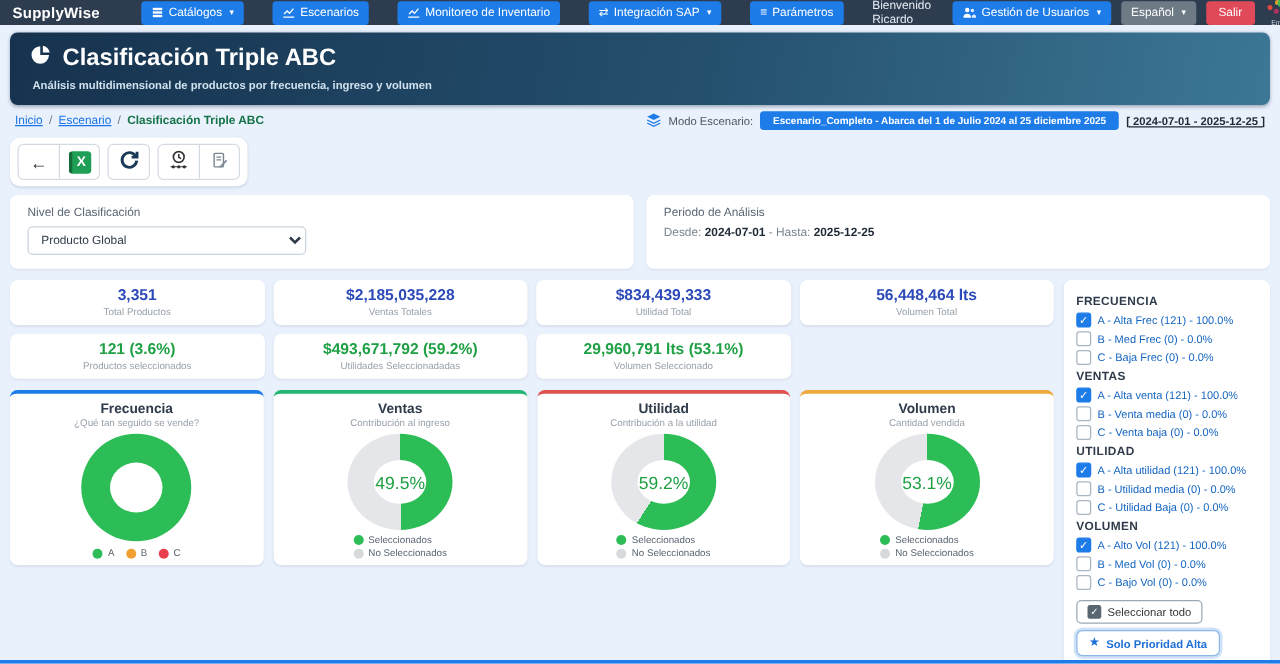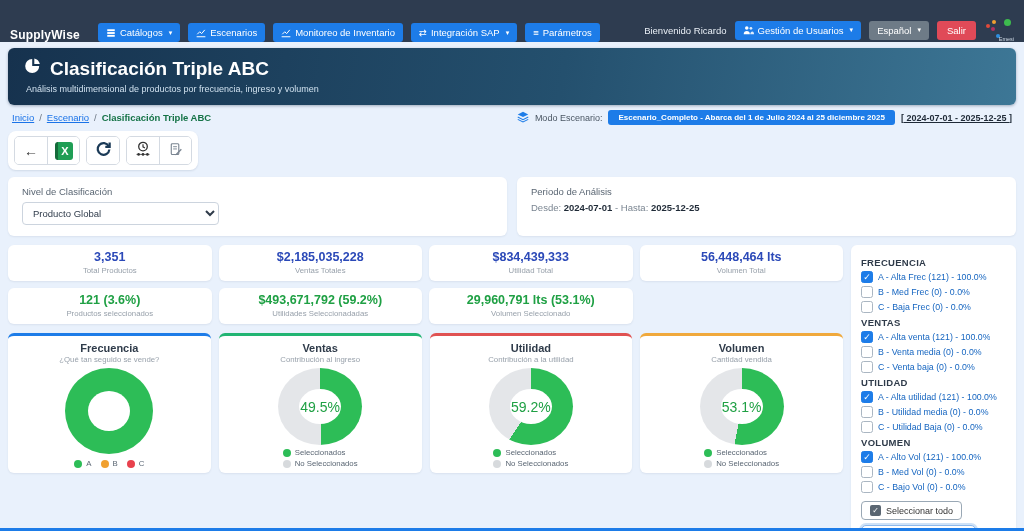--- a/index.html
+++ b/index.html
@@ -2,21 +2,21 @@
 <html><head>
 <meta charset="utf-8">
 <style>
   * { box-sizing: border-box; margin: 0; padding: 0; }
   html,body { width:1024px; height:531px; overflow:hidden; }
   body {
     font-family: "Liberation Sans", "DejaVu Sans", sans-serif;
     background:#e9f1fc; position:relative; font-size:10px; color:#333;
   }
   
-  .navbar { height:42px; background:#2e3c50; display:flex; align-items:flex-end; padding:0 10px; gap:8px; }
+  .navbar { height:20px; background:#2e3c50; display:flex; align-items:center; padding:0 10px; gap:23px; }
   .brand { color:#fff; font-weight:bold; font-size:12px; margin-right:10px; letter-spacing:.2px; }
   .navbtn { display:inline-flex; align-items:center; gap:4px; background:#1d7ce8; color:#fff;
             border:none; border-radius:3px; font-size:9.5px; padding:4px 8px; cursor:pointer; white-space:nowrap;
             font-family:inherit; }
   .navbtn svg { display:block; }
   .nav-right { margin-left:auto; display:flex; align-items:center; gap:8px; }
   .welcome { color:#e8eef5; font-size:9.5px; }
   .btn-gray { background:#6e7b87; }
   .btn-red  { background:#e04a58; padding:4px 10px; }
   .caret { font-size:7px; margin-left:2px; }
@@ -26,21 +26,21 @@
   .logo .d2 { width:4px;height:4px;background:#f0a030;left:8px;top:2px; }
   .logo .d3 { width:4px;height:4px;background:#b03060;left:7px;top:9px; }
   .logo .d4 { width:7px;height:7px;background:#3dbb4e;right:3px;top:1px; }
   .logo .d5 { width:4px;height:4px;background:#2d8fe0;left:12px;bottom:4px; }
   .logo em { position:absolute; bottom:0; right:0; font-style:normal; color:#cfd9e4; font-size:5.5px; }
   
   .hero { margin:6px 8px 0; border-radius:6px; padding:9px 16px 11px;
           background:linear-gradient(100deg,#16324e 0%,#24506e 55%,#3d7796 100%);
           box-shadow:0 1px 3px rgba(20,40,70,.35); }
   .hero-title { display:flex; align-items:center; gap:8px; color:#fff; font-size:19px; font-weight:bold; }
-  .hero-sub { color:#cfe0ee; font-size:9px; margin-top:4px; margin-left:2px; }
+  .hero-sub { color:#cfe0ee; font-size:9px; margin-top:4px; margin-left:2px;font-weight:bold; }
   
   .crumbrow { display:flex; align-items:center; justify-content:space-between; margin:5px 12px 0; }
   .crumbs { display:flex; align-items:center; gap:5px; font-size:9.5px; }
   .crumbs a { color:#1a73e8; text-decoration:underline; font-weight:normal; cursor:pointer; }
   .crumb-sep { color:#6b7682; }
   .crumb-cur { color:#157347; font-weight:bold; }
   .modo { display:flex; align-items:center; gap:6px; font-size:9px; color:#4a5663; }
   .modo-badge { background:#1d7ce8; color:#fff; font-weight:bold; font-size:8px; padding:3px 10px; border-radius:3px; }
   .modo-range { color:#1f2a37; font-weight:bold; font-size:9px;text-decoration:underline; }
   
@@ -49,21 +49,21 @@
   .tgroup { display:inline-flex; border:1px solid #d4dae2; border-radius:5px; overflow:hidden; }
   .tbtn { width:32px; height:27px; background:#fff; border:none; display:flex; align-items:center; justify-content:center;
           cursor:pointer; font-size:14px; color:#333; font-family:inherit; }
   .tbtn + .tbtn { border-left:1px solid #d4dae2; }
   .excel { width:18px; height:18px; background:#1f9e55; border-radius:3px; color:#fff; font-weight:bold; font-size:11px;
            display:flex; align-items:center; justify-content:center; border-left:3px solid #156b3a; }
   
   .filters { display:grid; grid-template-columns:1fr 1fr; gap:10px; margin:7px 8px 0; }
   .fcard { background:#fff; border-radius:6px; padding:9px 14px 11px; box-shadow:0 1px 2px rgba(30,50,80,.08); }
   .flabel { font-size:9.5px; color:#5a6673; margin-bottom:5px; }
-  .fselect { width:197px; font-size:9.5px; color:#2f3b4a; padding:4px 6px; border:1px solid #ccd4de; border-radius:4px;
+  .fselect { width:223px; font-size:9.5px; color:#2f3b4a; padding:4px 6px; border:1px solid #ccd4de; border-radius:4px;
              background:#fff; font-family:inherit; }
   .period { font-size:9.5px; color:#7a8591; }
   .period b { color:#1f2a37; }
   
   .main { display:grid; grid-template-columns:1fr 165px; gap:8px; margin:9px 8px 0; align-items:start; }
   .stats-grid { display:grid; grid-template-columns:repeat(4,1fr); gap:7px; }
   .stat { background:#fff; border-radius:6px; padding:5px 4px 6px; text-align:center; box-shadow:0 1px 2px rgba(30,50,80,.08); }
   .stat-val { font-size:12.5px; font-weight:bold; color:#2b49b8; }
   .stat-val.green { color:#1fa044; }
   .stat-lbl { font-size:7.8px; color:#98a1ab; margin-top:2px; }

